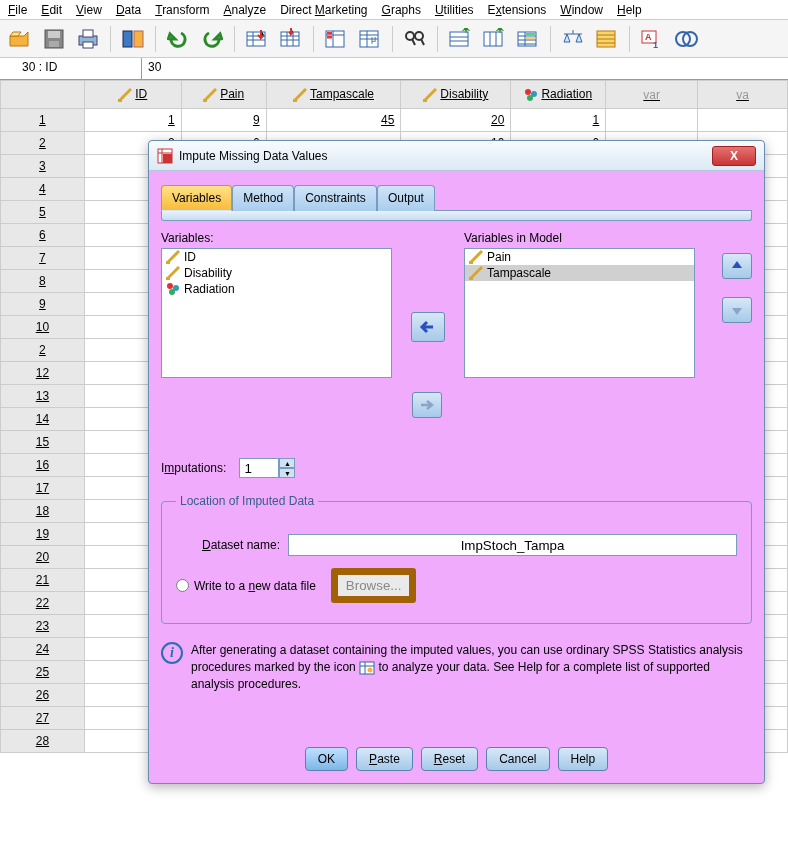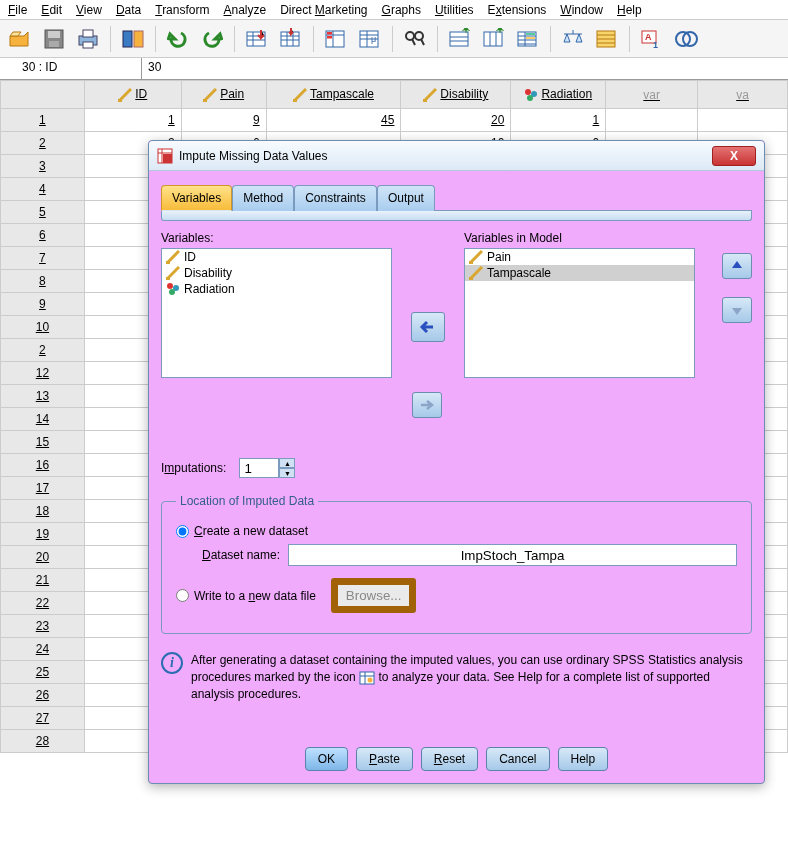--- a/index.html
+++ b/index.html
@@ -56,21 +56,21 @@
   
   .imputations { margin-top:40px; display:flex; align-items:center; gap:13px; }
   .spinner { display:flex; align-items:center; }
   .spinner input { width:40px; height:20px; border:1px solid #7a9bbd; padding:2px 4px; }
   .spinner-btns { display:flex; flex-direction:column; }
   .spinner-btns button { width:16px; height:10px; font-size:7px; line-height:7px; border:1px solid #7a9bbd; background:#cfe1f2; cursor:pointer; padding:0;}
   
   fieldset.loc { border:1px solid #7a9bbd; border-radius:4px; margin-top:16px; padding: 10px 14px 14px 14px; }
   fieldset.loc legend { color:#355f8c; padding:0 4px; }
   .radio-row { display:flex; align-items:center; gap:5px; margin:6px 0; }
-  .dsname { display:flex; align-items:center; gap:8px; margin-left:26px; margin-top:4px;}
+  .dsname { display:flex; align-items:center; gap:8px; margin-left:26px; margin-top:16px;}
   .dsname input { flex:1; height:22px; border:1px solid #7a9bbd; padding:2px 6px;text-align:center;}
   .browsebtn { margin-left:10px; padding:3px 8px; border:7px solid #a16207; background:#eaeaea; color:#888; border-radius:3px;}
   
   .info { display:flex; gap:8px; margin-top:18px; }
   .info-icon { width:22px; height:22px; border:2px solid #2a6db3; border-radius:50%; display:flex; align-items:center; justify-content:center; color:#2a6db3; font-weight:bold; font-style:italic; font-family: Georgia, serif; font-size:14px; flex-shrink:0;}
   .info-text { line-height:1.4; }
   .imp-inline { display:inline-block; width:16px; height:14px; vertical-align:middle;}
   
   .dlg-buttons { display:flex; gap:8px; justify-content:center; position:absolute; bottom:12px; left:0; right:0;}
   .dlg-buttons button { padding:4px 12px; background: linear-gradient(#d7e8f7,#a6c9e9); border:1px solid #5a82aa; border-radius:4px; cursor:pointer; font-size:12px;}
@@ -660,24 +660,20 @@
         <input value="1" style="">
         <div class="spinner-btns">
           <button>▲</button>
           <button>▼</button>
         </div>
       </div>
     </div>
 
     <fieldset class="loc">
       <legend>Location of Imputed Data</legend>
-      <div class="radio-row">
-        <input type="radio" checked="" style="">
-        <span><u>C</u>reate a new dataset</span>
-      </div>
       <div class="dsname">
         <span><u>D</u>ataset name:</span>
         <input value="ImpStoch_Tampa" style="">
       </div>
       <div class="radio-row" style="margin-top:12px">
         <input type="radio" style="">
         <span>Write to a <u>n</u>ew data file</span>
         <button class="browsebtn" disabled="">Browse...</button>
       </div>
     </fieldset>

